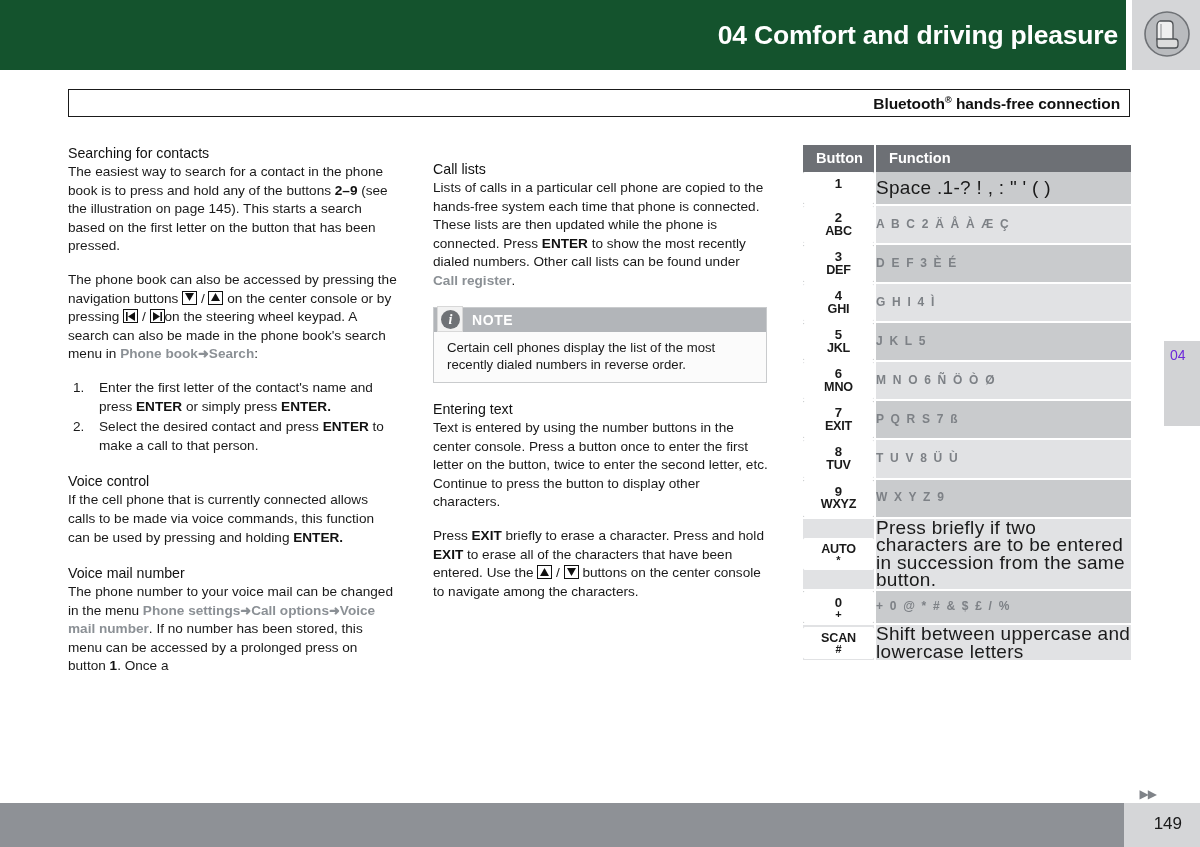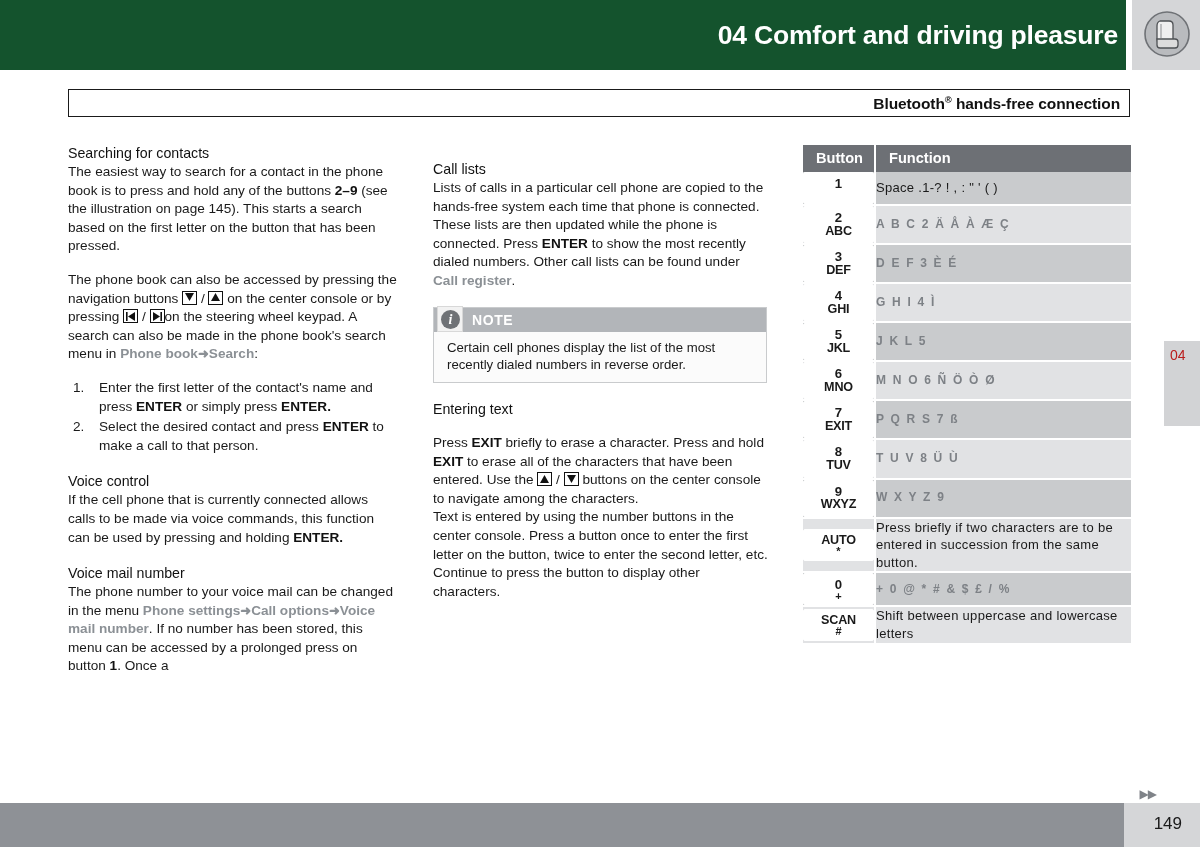--- a/index.html
+++ b/index.html
@@ -264,35 +264,35 @@
   }
   td.fncell.chars {
     font-weight: bold;
     color: #7d8186;
     letter-spacing: 1.7px;
     font-size: 12px;
   }
   td.fncell.mixed {
     color: #1a1a1a;
     letter-spacing: 0.3px;
-    font-size: 13px;
+    font-size: 19px;
   }
 
   
   .side-tab {
     position: absolute;
     left: 1164px; top: 341px;
     width: 36px; height: 85px;
     background: #d2d3d5;
   }
   .side-tab span {
     position: absolute;
     left: 6px; top: 6px;
     font-size: 14px;
-    color: #b91c1c;
+    color: #6d28d9;
   }
 
   
   .foot-arrows {
     position: absolute;
     right: 44px; top: 787px;
     color: #7f8388;
     font-size: 12px;
     letter-spacing: -1px;
   }
@@ -374,27 +374,27 @@
     <div class="note-head">
       <div class="ibadge">
         <div class="circ">i</div>
       </div>
       <div class="ntitle">NOTE</div>
     </div>
     <div class="note-body">Certain cell phones display the list of the most recently dialed numbers in reverse order.</div>
   </div>
 
   <h3 class="sub" style="margin-top:17px;">Entering text</h3>
+  <p class="body">Text is entered by using the number buttons in the center console. Press a button once to enter the first letter on the button, twice to enter the second letter, etc. Continue to press the button to display other characters.</p>
+
   <p class="body gap"><span>Press </span><b>EXIT</b><span> briefly to erase a character. Press and hold </span><b>EXIT</b><span> to erase all of the characters that have been entered. Use the </span><span class="keyicon"><svg width="9" height="8" viewBox="0 0 9 8">
           <polygon points="4.5,0 9,8 0,8" fill="#111"></polygon>
         </svg></span><span> / </span><span class="keyicon"><svg width="9" height="8" viewBox="0 0 9 8">
           <polygon points="0,0 9,0 4.5,8" fill="#111"></polygon>
         </svg></span><span> buttons on the center console to navigate among the characters.</span></p>
-
-  <p class="body">Text is entered by using the number buttons in the center console. Press a button once to enter the first letter on the button, twice to enter the second letter, etc. Continue to press the button to display other characters.</p>
 </div>
 
 <div class="table-wrap">
   <table class="btntable">
     <colgroup>
         <col class="c-btn">
         <col class="c-fn">
       </colgroup>
     <thead>
       <tr>

